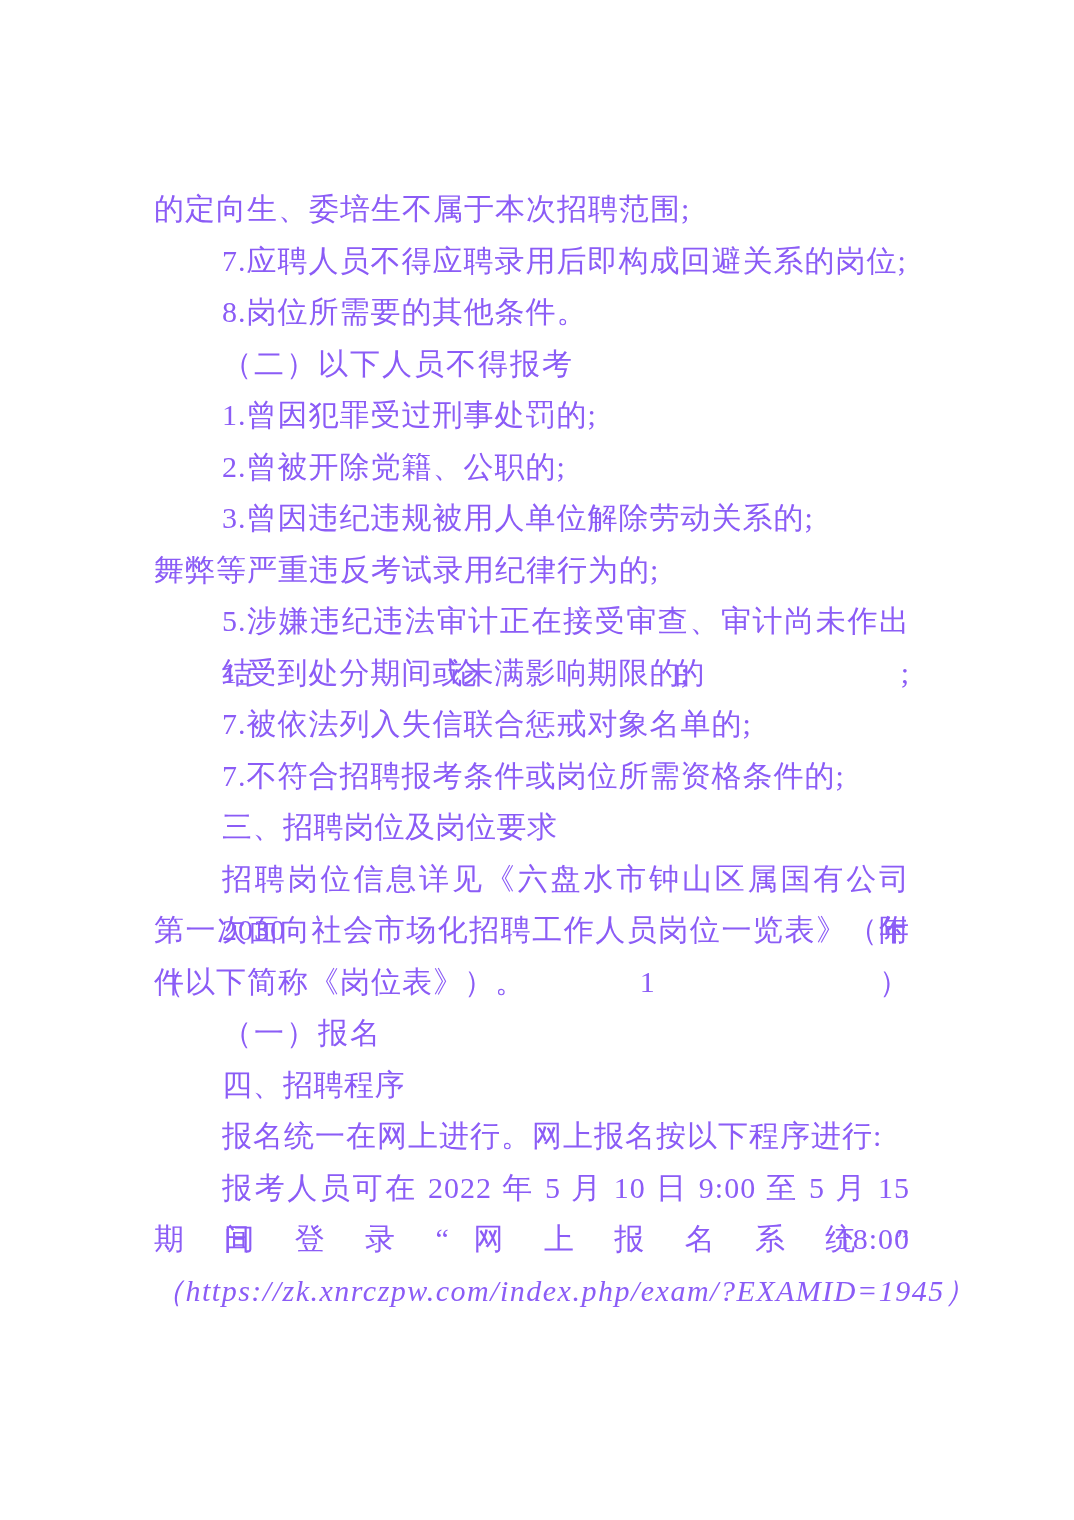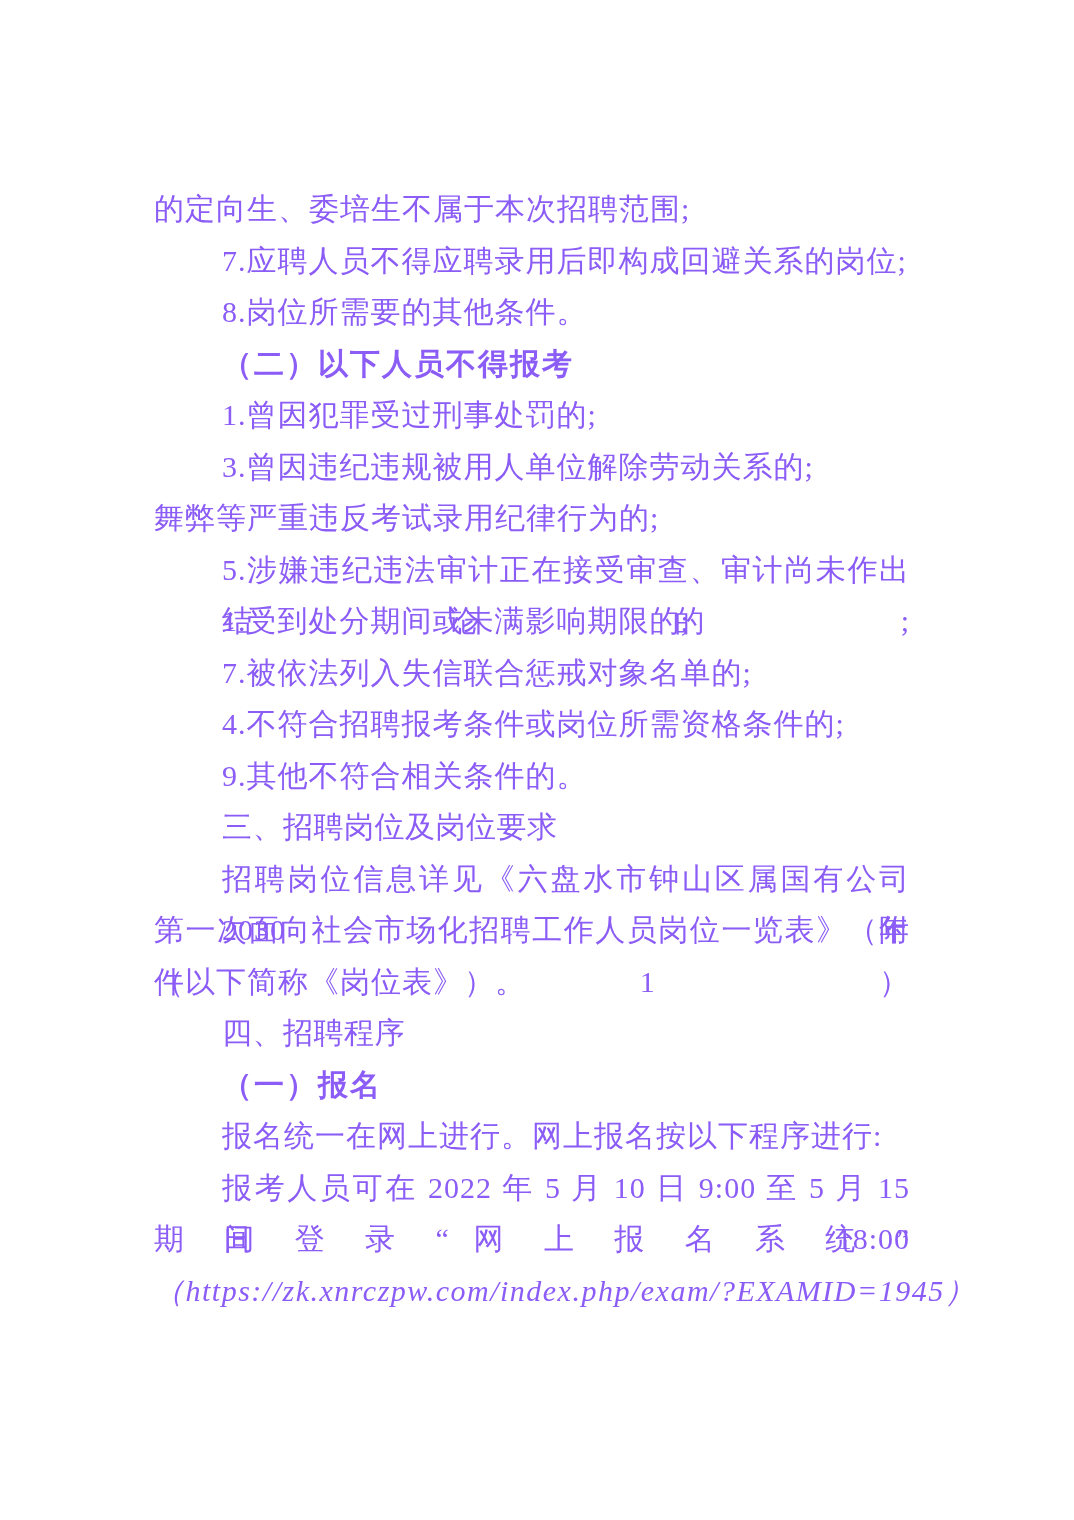--- a/index.html
+++ b/index.html
@@ -37,47 +37,47 @@
     font-family: "Liberation Serif", serif;
     font-weight: 400;
   }
   .line.h-hei {
     font-family: "Liberation Sans", sans-serif;
     font-weight: 400;
     letter-spacing: 0.5px;
   }
   .line.h-kai {
     font-family: "Liberation Serif", serif;
-    font-weight: 700;
+    font-weight: 400;
     letter-spacing: 2px;
   }
   .line.url {
     letter-spacing: 1.5px;
     font-style: italic;
   }
 </style>
 </head>
 <body>
 
 <div class="page" style="background: rgb(255, 255, 255); color: #8b5cf6; margin-top: 40px;">
     <div class="line body">的定向生、委培生不属于本次招聘范围;</div>
     <div class="line body indent">7.应聘人员不得应聘录用后即构成回避关系的岗位;</div>
     <div class="line body indent">8.岗位所需要的其他条件。</div>
     <div class="line h-kai indent">（二）以下人员不得报考</div>
     <div class="line body indent">1.曾因犯罪受过刑事处罚的;</div>
+    <div class="line body indent">2.曾被开除党籍、公职的;</div>
     <div class="line body indent">3.曾因违纪违规被用人单位解除劳动关系的;</div>
     <div class="line body">舞弊等严重违反考试录用纪律行为的;</div>
     <div class="line body indent fill">5.涉嫌违纪违法审计正在接受审查、审计尚未作出结论的;</div>
     <div class="line body indent">1.受到处分期间或未满影响期限的;</div>
     <div class="line body indent">7.被依法列入失信联合惩戒对象名单的;</div>
-    <div class="line body indent">4.不符合招聘报考条件或岗位所需资格条件的;</div>
-    <div class="line body indent">9.其他不符合相关条件的。</div>
+    <div class="line body indent">7.不符合招聘报考条件或岗位所需资格条件的;</div>
     <div class="line h-hei indent">三、招聘岗位及岗位要求</div>
     <div class="line body indent fill">招聘岗位信息详见《六盘水市钟山区属国有公司 2030 年</div>
     <div class="line body fill">第一次面向社会市场化招聘工作人员岗位一览表》（附件 1）</div>
     <div class="line body">（以下简称《岗位表》）。</div>
+    <div class="line h-kai indent">（一）报名</div>
     <div class="line h-hei indent">四、招聘程序</div>
-    <div class="line h-kai indent">（一）报名</div>
     <div class="line body indent">报名统一在网上进行。网上报名按以下程序进行:</div>
     <div class="line body indent fill">报考人员可在 2022 年 5 月 10 日 9:00 至 5 月 15 日 18:00</div>
     <div class="line body fill">期 间 登 录 “ 网 上 报 名 系 统 ”</div>
     <div class="line body url">（https://zk.xnrczpw.com/index.php/exam/?EXAMID=1945）</div>
   </div>
 
 </body></html>

